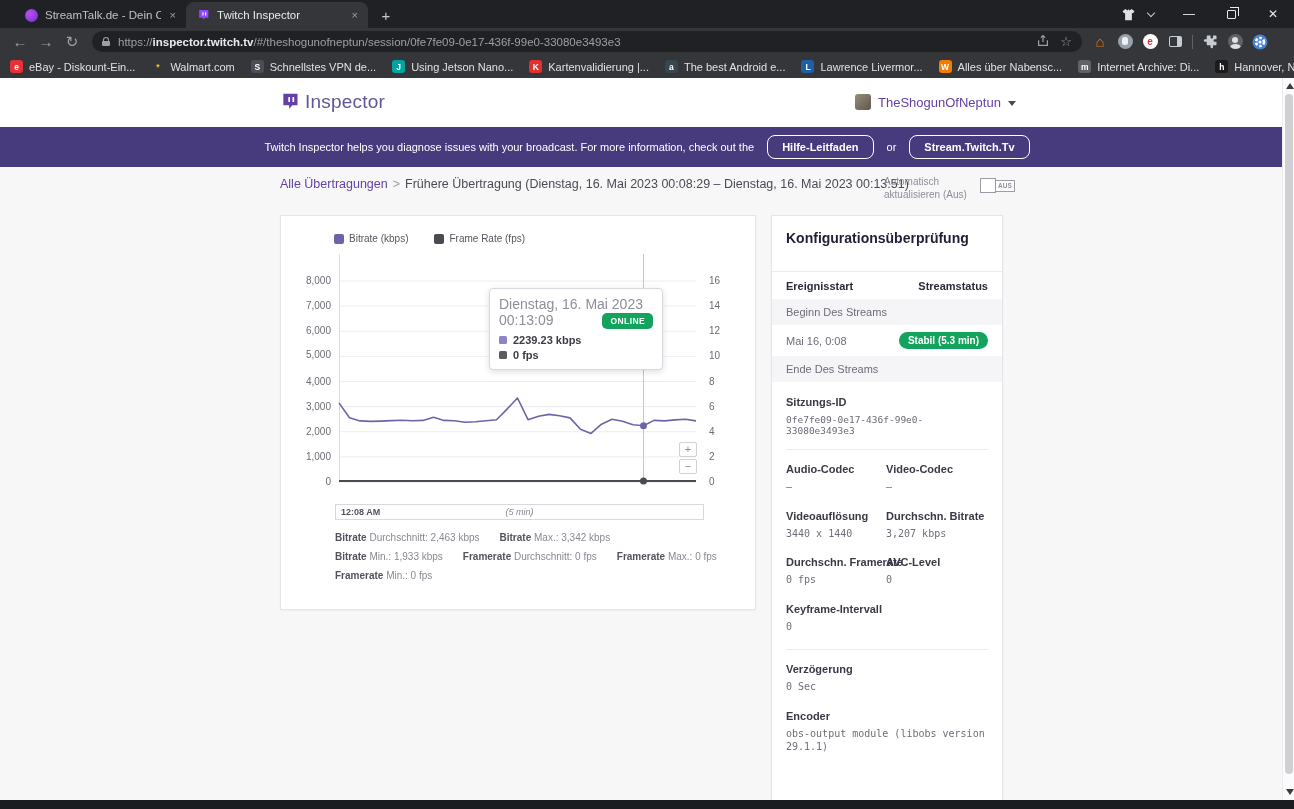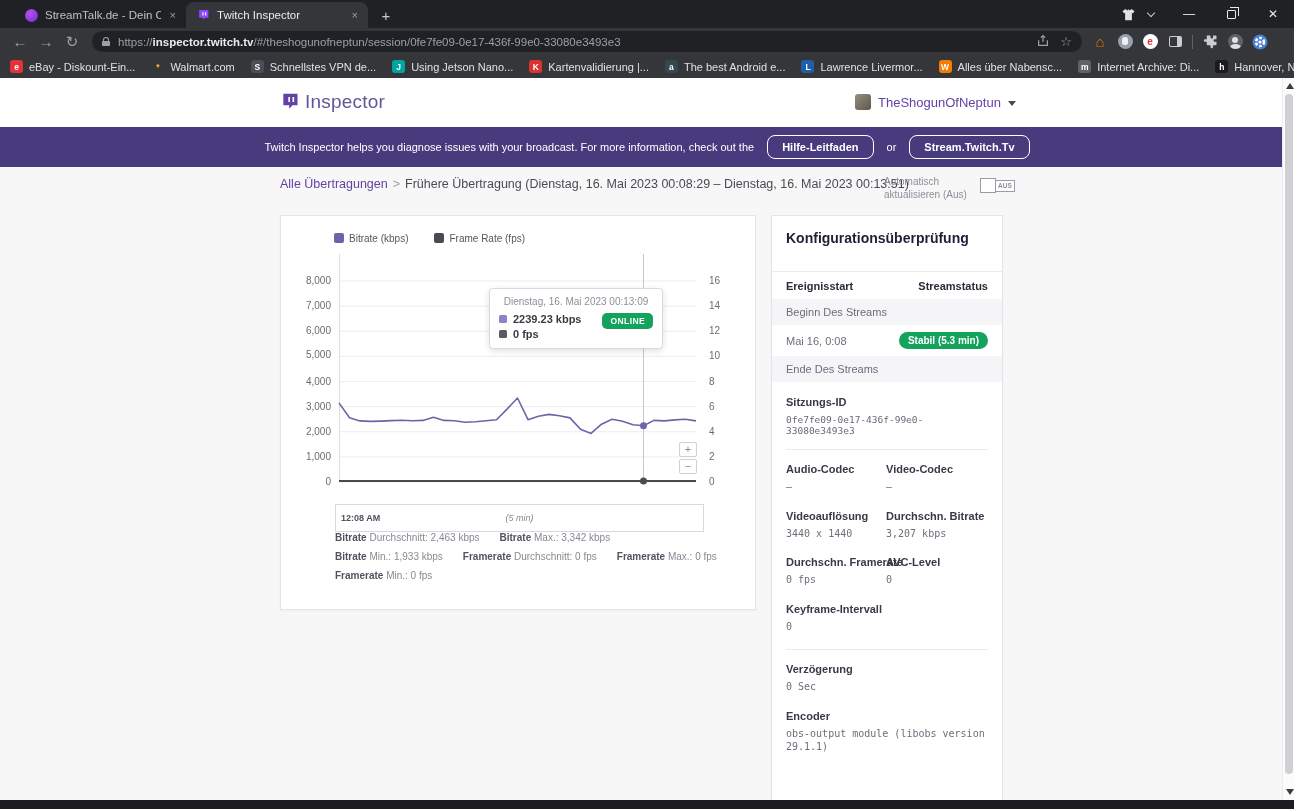--- a/index.html
+++ b/index.html
@@ -71,45 +71,45 @@
   .autoref-label { font-size:10px; color:#8e8e99; width:88px; line-height:1.25; }
   .toggle { display:flex; margin-top:2px; }
   .toggle-knob { width:16px; height:15px; background:#fff; border:1px solid #9b9ba8; }
   .toggle-state { height:12px; margin-top:1.5px; border:1px solid #9b9ba8; border-left:none; background:#fff; font-size:6.5px; color:#8e8e99; display:flex; align-items:center; padding:0 2px; font-weight:bold; }
 
   .card { background:#fff; border:1px solid #e4e4ea; box-shadow:0 1px 2px rgba(0,0,0,.04); position:absolute; }
   .chart-card { left:280px; top:137px; width:476px; height:395px; }
   .config-card { left:771px; top:137px; width:232px; height:660px; }
 
   .legend { position:absolute; left:53px; top:17px; display:flex; gap:26px; }
-  .leg-item { display:flex; align-items:flex-start; gap:5px; }
+  .leg-item { display:flex; align-items:flex-end; gap:5px; }
   .leg-sq { width:10px; height:10px; border-radius:2px; }
   .leg-label { font-size:10px; color:#55555e; }
 
   .chart-zone { position:absolute; left:0; top:38px; width:476px; height:228px; }
   .chart-svg { position:absolute; left:58px; top:0; overflow:visible; }
   .tickL { position:absolute; width:46px; left:4px; text-align:right; font-size:10px; color:#6b6b76; }
   .tickR { position:absolute; left:428px; font-size:10px; color:#6b6b76; }
 
   .tooltip { position:absolute; left:208px; top:72px; width:174px; background:#fff; border:1px solid #d8d8df; border-radius:4px; box-shadow:0 2px 6px rgba(0,0,0,.12); padding:7px 9px 8px; z-index:5; }
-  .tt-date { font-size:10px; color:#8e8e99; margin-bottom:6px;text-align:center; }
+  .tt-date { font-size:14px; color:#8e8e99; margin-bottom:6px; }
   .tt-row { display:flex; align-items:center; gap:6px; margin-top:3px; }
   .tt-sq { width:8px; height:8px; border-radius:1.5px; }
   .tt-val { font-size:11px; font-weight:bold; color:#3b3b44; }
   .tt-badge { position:absolute; right:9px; top:24px; }
 
   .badge { background:var(--green); color:#fff; font-weight:bold; display:inline-flex; align-items:center; }
   .badge-online { font-size:8.5px; letter-spacing:.4px; padding:3px 8px; border-radius:5px; }
   .badge-rect { font-size:10.5px; padding:4px 9px; border-radius:4px; }
   .badge-pill { font-size:10px; padding:3px 9px; border-radius:10px; }
 
   .zoomctl { position:absolute; left:398px; top:226px; display:flex; flex-direction:column; gap:2px; z-index:4; }
   .zbtn { width:18px; height:15px; background:#fff; border:1px solid #d0d0d8; border-radius:2px; color:#8b8b96; font-size:11px; line-height:12px; text-align:center; }
 
-  .timeline { position:absolute; left:54px; top:288px; width:369px; height:28px; border:1px solid #d8d8de; background:#fff; display:flex; align-items:center; }
+  .timeline { position:absolute; left:54px; top:288px; width:369px; height:16px; border:1px solid #d8d8de; background:#fff; display:flex; align-items:center; }
   .tl-start { font-size:9px; color:#55505e; font-weight:bold; margin-left:5px; }
   .tl-dur { font-size:9px; font-style:italic; color:#8b8792; position:absolute; left:0; right:0; text-align:center; }
 
   .stats { position:absolute; left:54px; top:316px; width:418px; font-size:10px; color:#8b8792; }
   .stat-row { display:flex; margin-bottom:8px; }
   .stat { white-space:nowrap; margin-right:20px; }
   .stat b { color:#56515e; }
 
   
   .cfg-title { font-size:14px; font-weight:bold; color:#241d35; padding:14px 14px 0; }

